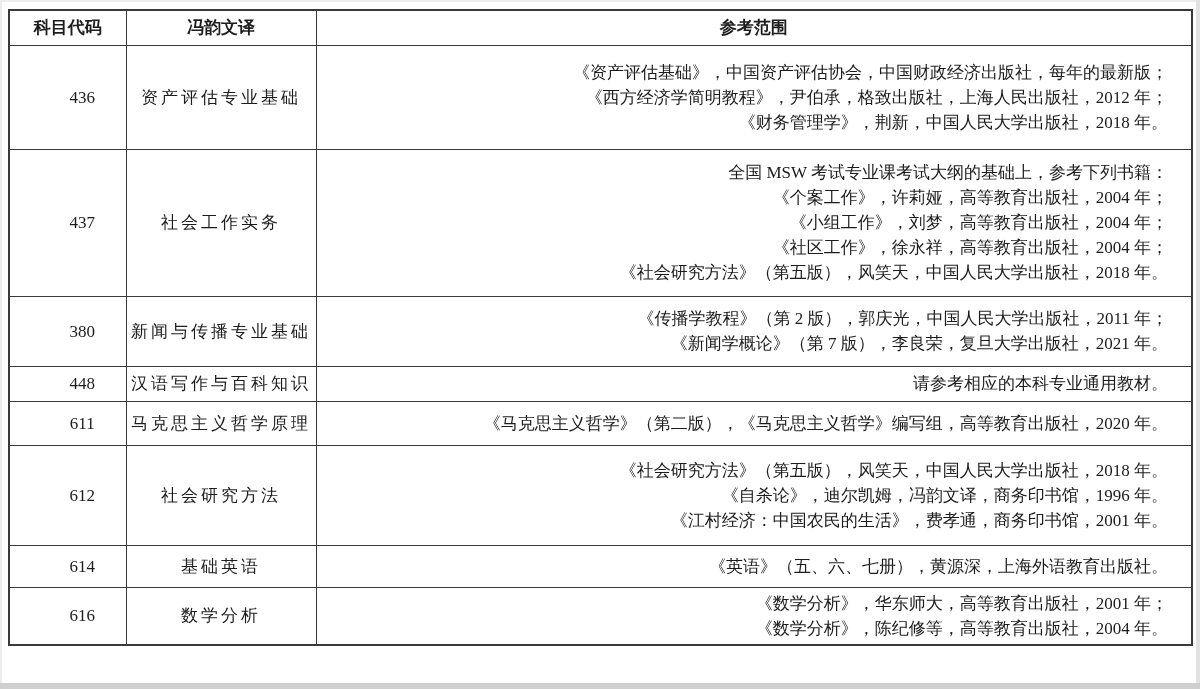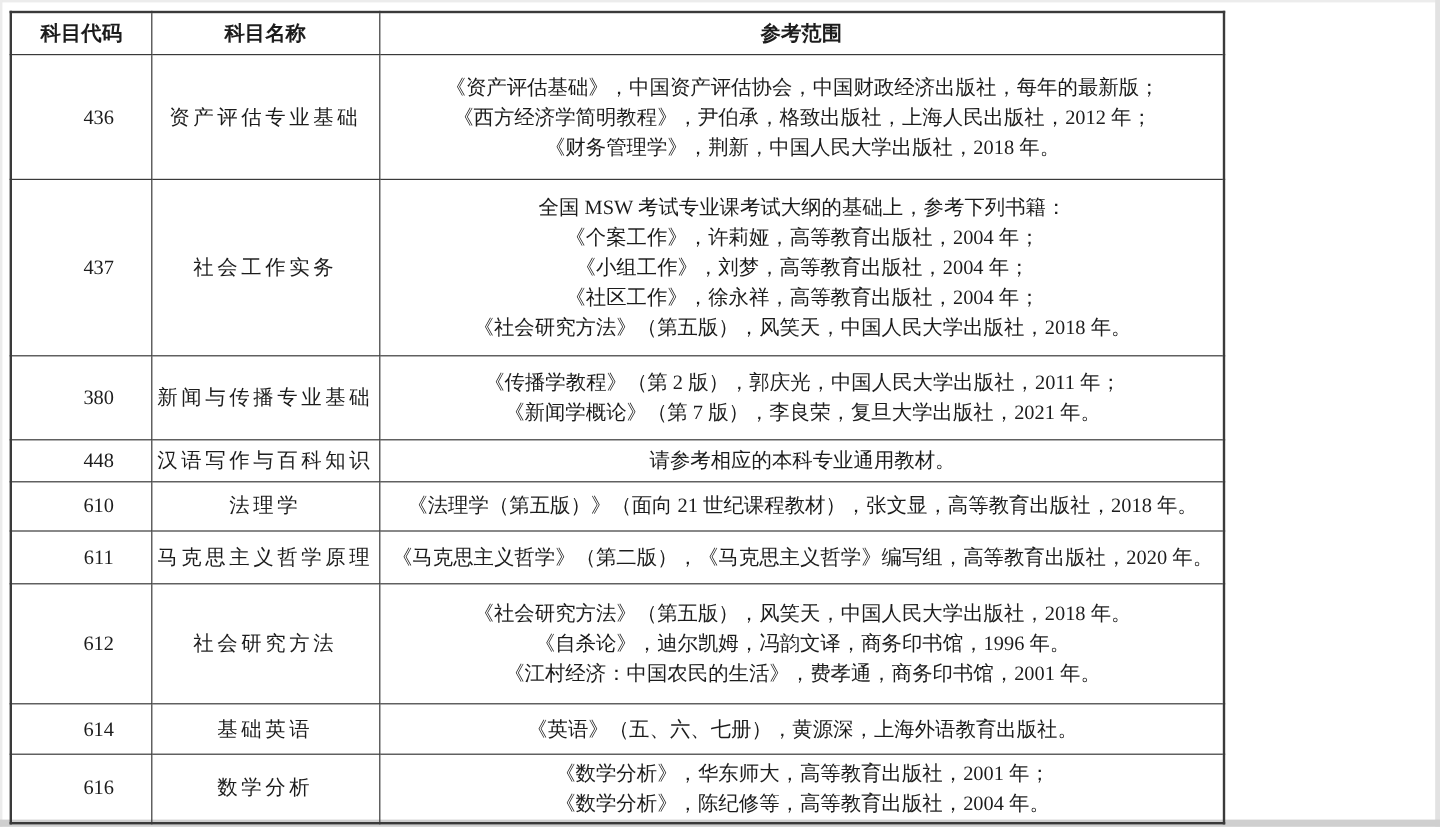--- a/index.html
+++ b/index.html
@@ -8,57 +8,57 @@
     background:#ffffff;color:#1c1c1c;
     font-family:"Liberation Serif","DejaVu Serif",serif;
   }
   .edge{position:absolute;}
   .edge-top{top:0;left:0;right:0;height:2px;background:#ececec;}
   .edge-left{top:0;left:0;bottom:0;width:2px;background:#ececec;}
   .edge-right{top:0;right:0;bottom:0;width:4px;background:#e2e2e2;}
   .edge-bottom{left:0;right:0;bottom:0;height:6px;background:#cfcfcf;}
 
   table.ref-table{
-    position:absolute;left:8px;top:9px;width:1013px;
+    position:absolute;left:8px;top:9px;width:1185px;
     border-collapse:collapse;table-layout:fixed;
     border:2px solid #3a3a3a;
   }
   .ref-table th,.ref-table td{
     border:1.5px solid #3a3a3a;
     font-size:17px;line-height:25px;
     vertical-align:middle;
     overflow:hidden;
     padding-left:30px;
   }
   .ref-table th{
     font-weight:bold;text-align:center;padding:2px 0;
   }
   td.cell-code{text-align:center;}
   td.cell-name{text-align:center;letter-spacing:3px;padding:0 4px;}
-  td.cell-refs{padding:3px 6px 3px 8px;text-align:center;}
+  td.cell-refs{padding:3px 23px 3px 8px;text-align:right;}
   .ref-line{white-space:nowrap;}
 </style>
 </head>
 <body>
 
 <div class="edge edge-top"></div>
 <div class="edge edge-left"></div>
 <div class="edge edge-right"></div>
 <div class="edge edge-bottom"></div>
 
 <table class="ref-table">
   <colgroup>
     <col style="width:117px">
     <col style="width:190px">
     <col>
   </colgroup>
   <thead>
     <tr style="height:35px;">
       <th>科目代码</th>
-      <th>科目名称</th>
+      <th>冯韵文译</th>
       <th>参考范围</th>
     </tr>
   </thead>
   <tbody>
     <tr style="height:104px;">
       <td class="cell-code">436</td>
       <td class="cell-name">资产评估专业基础</td>
       <td class="cell-refs">
         <div class="ref-line">《资产评估基础》，中国资产评估协会，中国财政经济出版社，每年的最新版；</div>
         <div class="ref-line">《西方经济学简明教程》，尹伯承，格致出版社，上海人民出版社，2012 年；</div>
@@ -84,27 +84,20 @@
         <div class="ref-line">《新闻学概论》（第 7 版），李良荣，复旦大学出版社，2021 年。</div>
       </td>
     </tr>
     <tr style="height:35px;margin-top:36px;">
       <td class="cell-code">448</td>
       <td class="cell-name">汉语写作与百科知识</td>
       <td class="cell-refs">
         <div class="ref-line">请参考相应的本科专业通用教材。</div>
       </td>
     </tr>
-    <tr style="height:41px;">
-      <td class="cell-code">610</td>
-      <td class="cell-name">法理学</td>
-      <td class="cell-refs">
-        <div class="ref-line">《法理学（第五版）》（面向 21 世纪课程教材），张文显，高等教育出版社，2018 年。</div>
-      </td>
-    </tr>
     <tr style="height:44px;">
       <td class="cell-code">611</td>
       <td class="cell-name">马克思主义哲学原理</td>
       <td class="cell-refs">
         <div class="ref-line">《马克思主义哲学》（第二版），《马克思主义哲学》编写组，高等教育出版社，2020 年。</div>
       </td>
     </tr>
     <tr style="height:100px;">
       <td class="cell-code">612</td>
       <td class="cell-name">社会研究方法</td>

